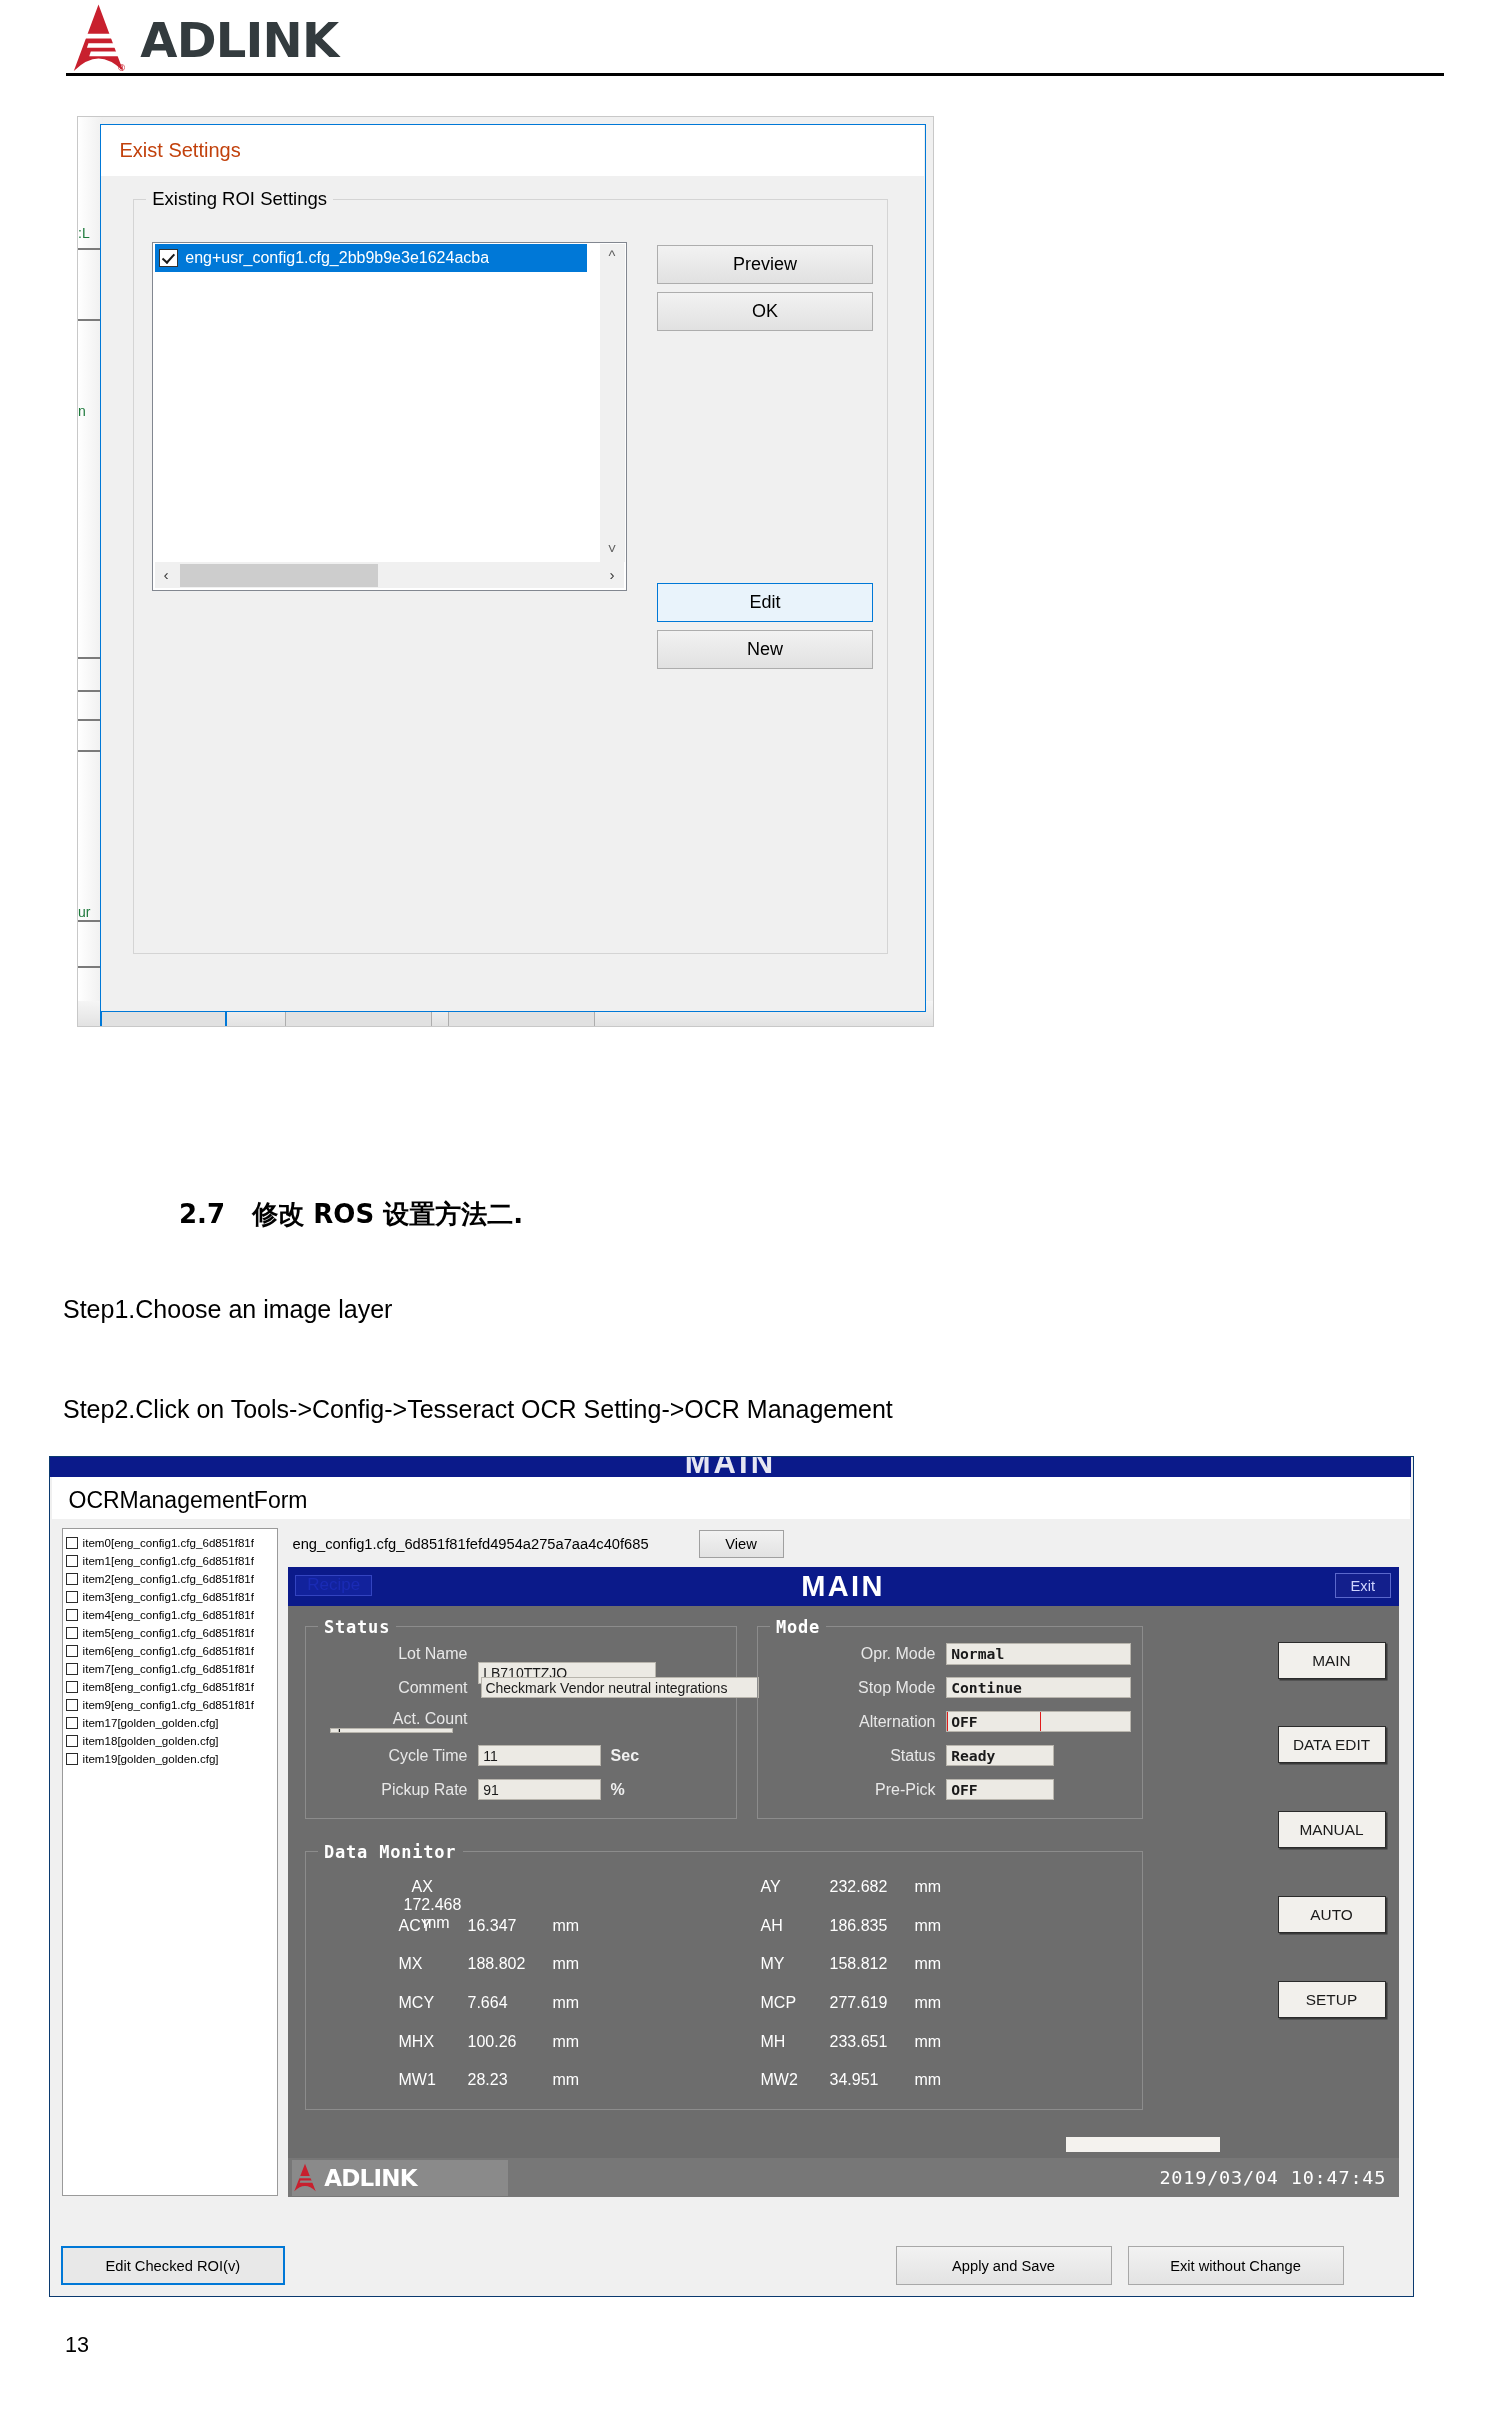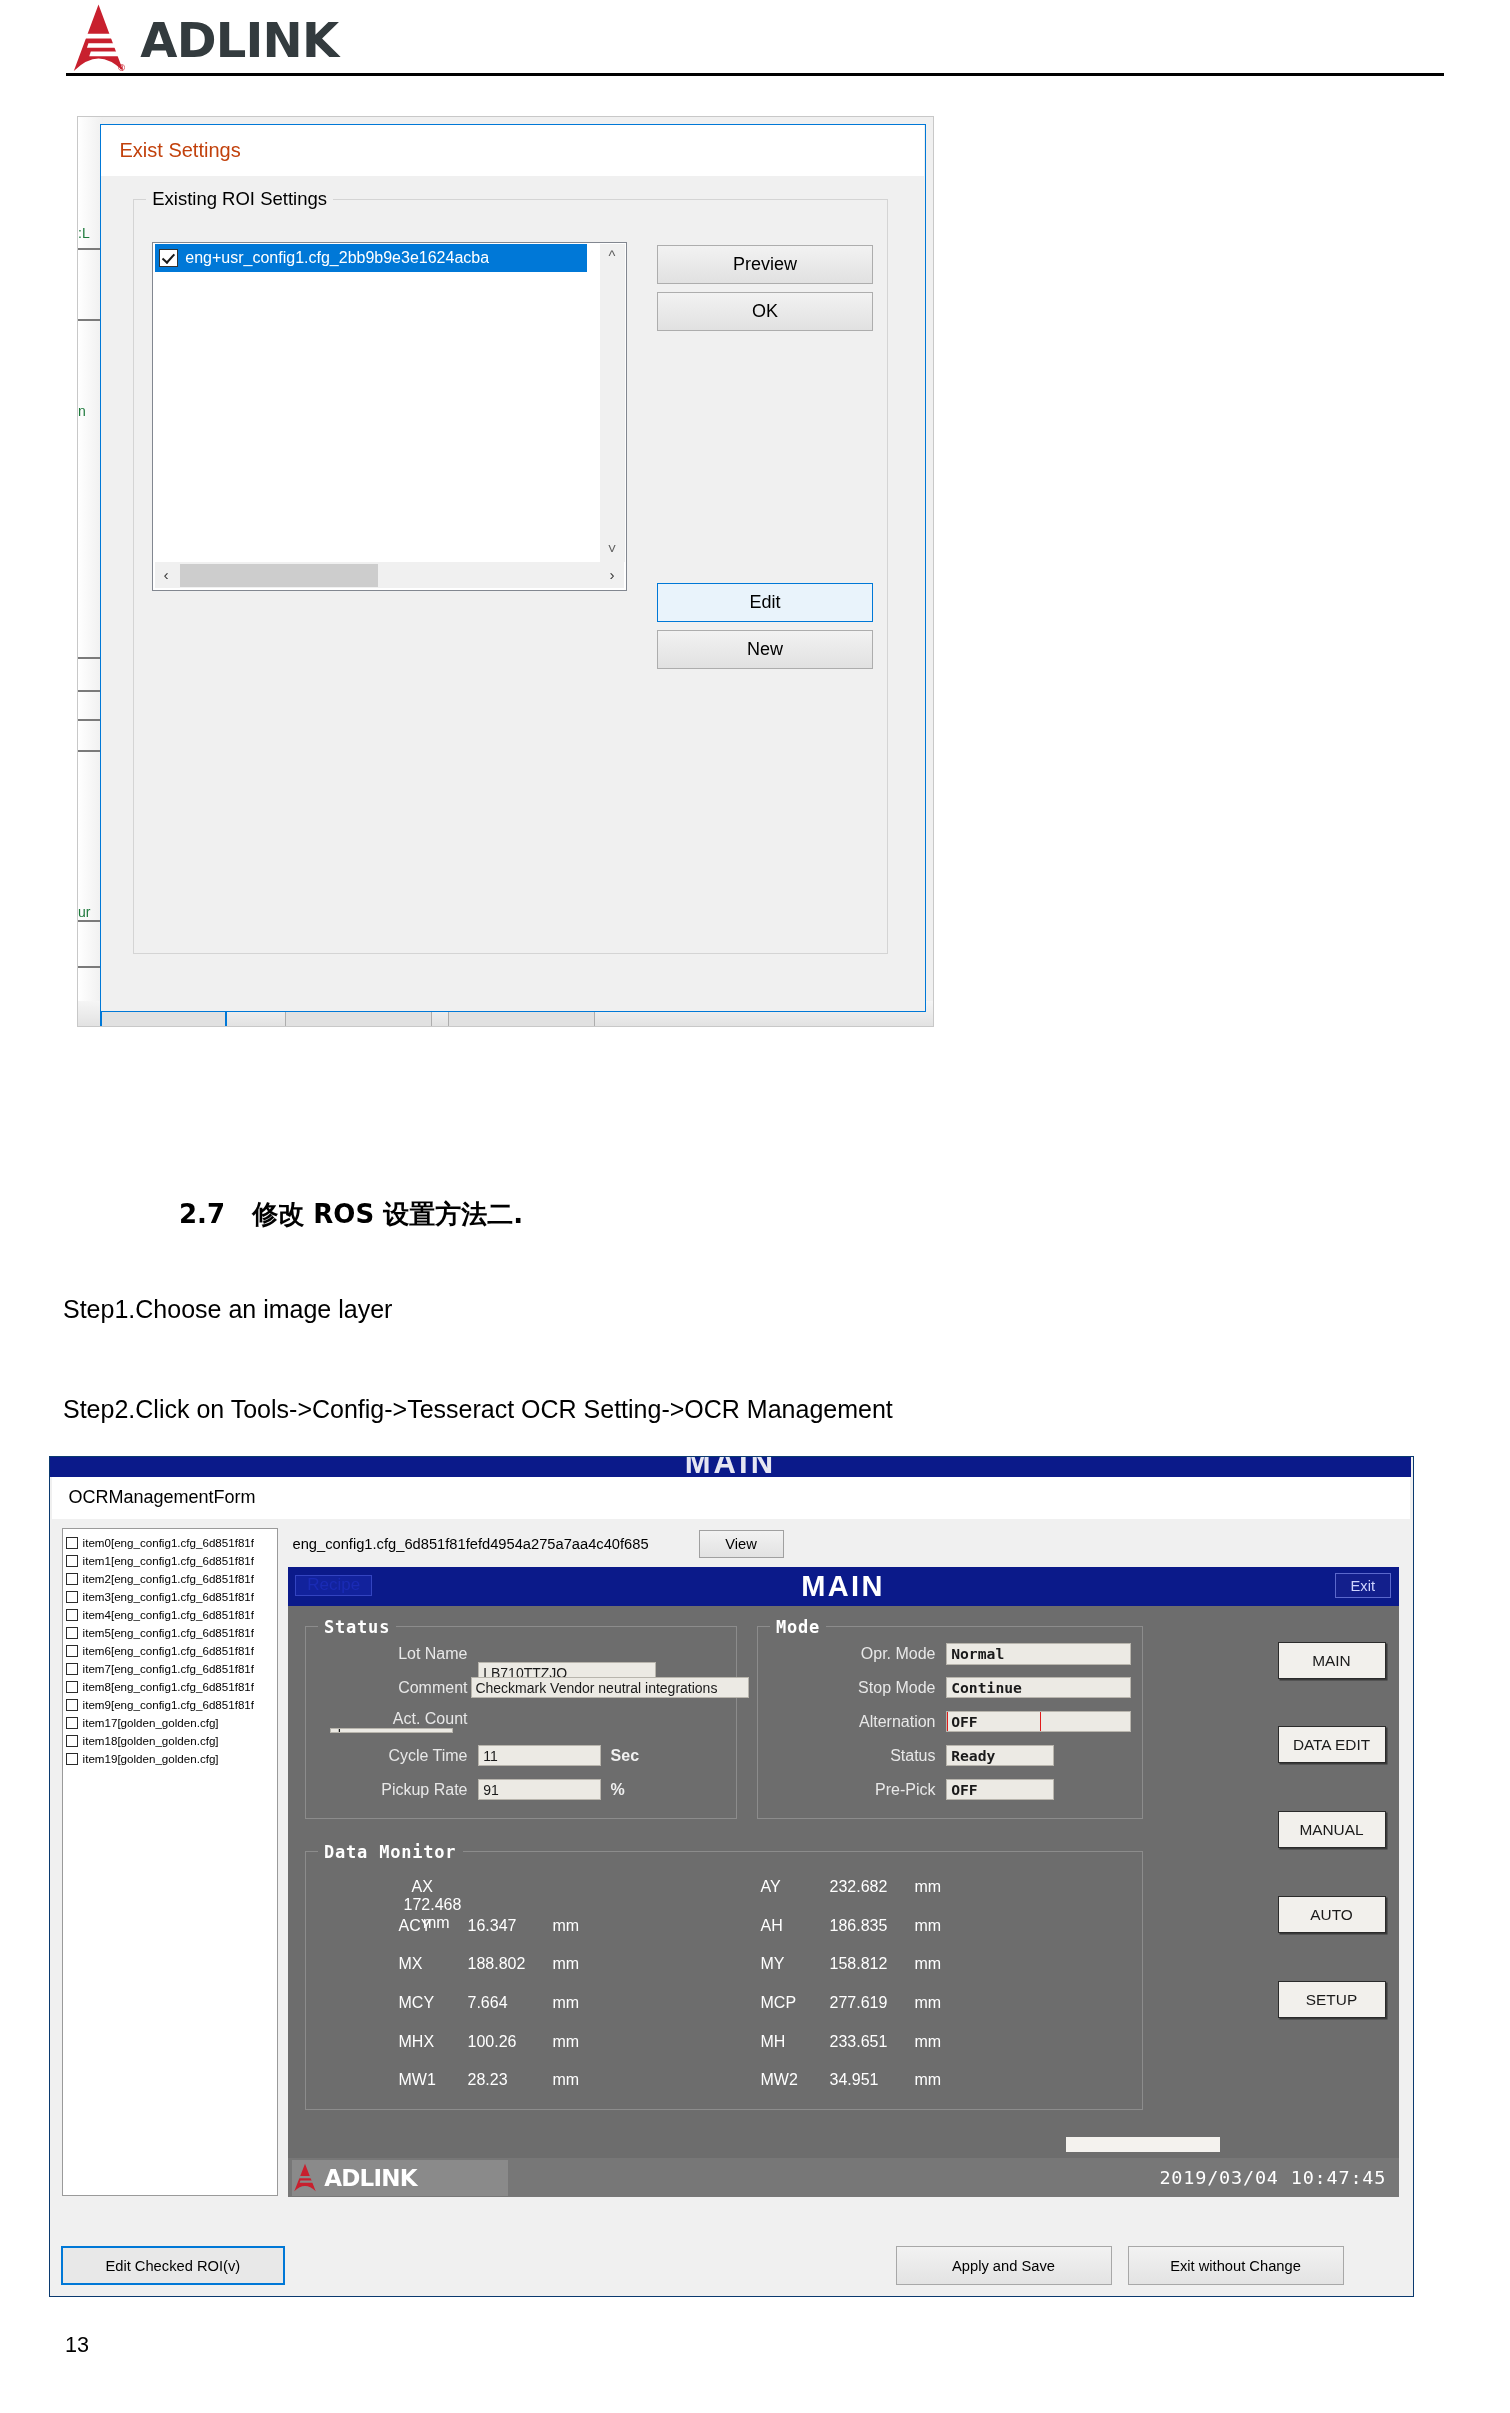--- a/index.html
+++ b/index.html
@@ -279,21 +279,21 @@
   }
   .ocr-titlebar {
     position: absolute;
     left: 1.5px; top: 20px;
     width: 1358px; height: 42px;
     background: #fff;
   }
   .ocr-titlebar span {
     position: absolute;
     left: 17px; top: 10px;
-    font-size: 18px;
+    font-size: 23px;
   }
   .ocr-body {
     position: absolute;
     left: 1.5px; top: 62px;
     width: 1358px; height: 718px;
     background: #f0f0f0;
   }
   .ocr-list {
     position: absolute;
     left: 10.8px; top: 9.3px;
@@ -714,21 +714,21 @@
         <div class="panel" style="left:17px; top:20px; width:432px; height:193px;">
           <div class="panel-title">Status</div>
 
           <div class="frow" style="left:0px; top:15.4px;">
             <div class="flabel" style="width:162px">Lot Name</div>
             <div class="fvalue" style="width:178px; margin-left:10.8px;margin-top:38px;">LB710TTZJO</div>
           </div>
 
           <div class="frow" style="left:0px; top:49px;">
             <div class="flabel" style="width:162px">Comment</div>
-            <div class="fvalue" style="width:278px; margin-left:3px;">Checkmark Vendor neutral integrations</div>
+            <div class="fvalue" style="width:278px; margin-left:13px;">Checkmark Vendor neutral integrations</div>
           </div>
 
           <div class="frow" style="left:0px; top:83px;flex-direction:column;">
             <div class="flabel" style="width:162px">Act. Count</div>
             <div class="fvalue" style="width:123px; margin-left:10.8px;">1</div>
           </div>
 
           <div class="frow" style="left:0px; top:117px;">
             <div class="flabel" style="width:162px">Cycle Time</div>
             <div class="fvalue" style="width:123px; margin-left:10.8px;">11</div>

